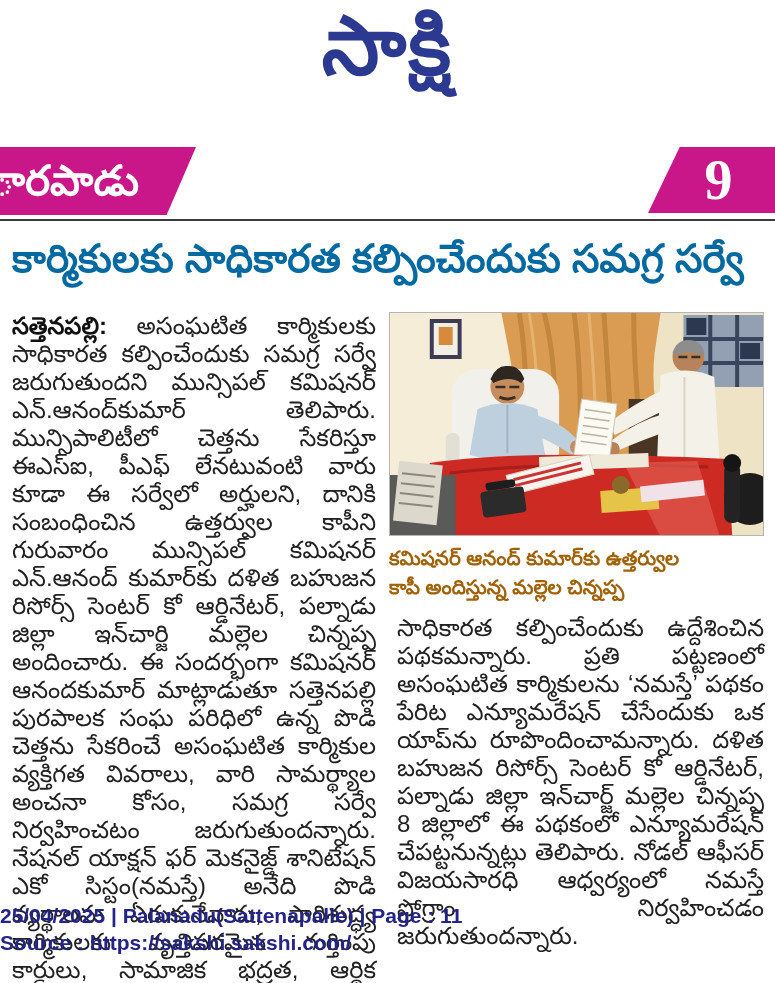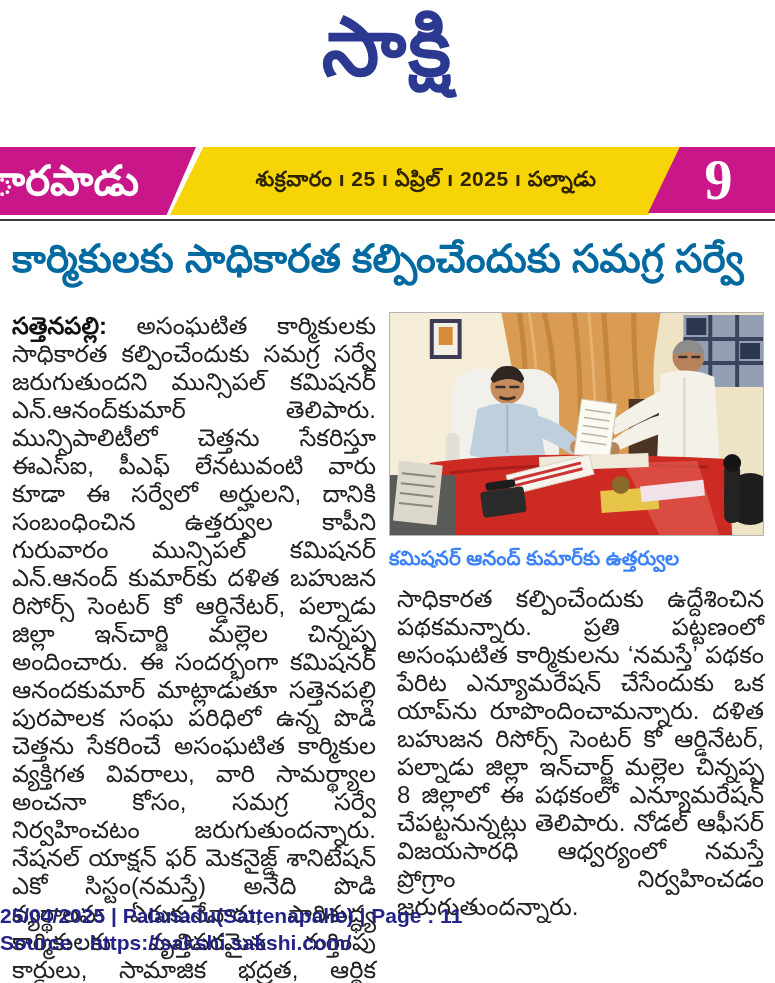--- a/index.html
+++ b/index.html
@@ -4,22 +4,22 @@
 <style>
   * { margin:0; padding:0; box-sizing:border-box; }
   html,body { background:#ffffff; }
   body {
     width:775px; height:983px; position:relative; overflow:hidden;
     font-family:"Liberation Sans", sans-serif; color:#1a1a1a;
   }
   
   .masthead { position:absolute; top:0; left:0; width:775px; height:140px; text-align:center; }
   .masthead .logo {
-    display:inline-block; 
-    font-family:Liberation Sans, sans-serif; font-weight:bold;
+    display:inline-block; margin-top:6px;
+    font-family:Liberation Mono, monospace; font-weight:bold;
     font-size:82px; line-height:1.15; color:#2b3990; letter-spacing:2px;
   }
   
   .band { position:absolute; top:147px; left:0; width:775px; height:80px; }
   .band-left {
     position:absolute; left:0; top:0; width:196px; height:68px;
     clip-path:polygon(0 0, 100% 0, 85% 100%, 0 100%);
     display:flex; align-items:center;
   }
   .band-left .label {
@@ -53,41 +53,38 @@
   .col-left  { width:364px; }
   .col-right { width:375px; }
   .body-text {
     font-size:24px; line-height:28px; text-align:justify; color:#222222;
   }
   .dateline { font-weight:bold; color:#111111; }
   .photo-frame {
     width:375px; height:224px; border:1px solid #b5b5b5; background:#efe3c8; overflow:hidden;
   }
   .photo-frame svg { display:block; width:100%; height:100%; }
-  .caption { margin-top:8px; font-weight:bold; font-size:20px; line-height:1.45; color:#3b82f6; }
+  .caption { margin-top:8px; font-weight:bold; font-size:20px; line-height:1.45; color:#a16207; }
   .caption span { display:block; }
   .col-right .body-text { margin-top:12px;margin-left:8px; }
   
   .footer { position:absolute; top:902px; left:0; width:775px; text-align:left; color:#232388; }
   .footer .meta   { font-weight:bold; font-size:21px; line-height:1.3; }
   .footer .source { font-weight:bold; font-size:21px; line-height:1.3; }
 </style>
 </head>
 <body>
 
 <div class="masthead">
   <div class="logo">సాక్షి</div>
 </div>
 
 <div class="band">
   <div class="band-left" style="background:#c9178a;">
     <span class="label">ారపాడు</span>
-  </div>
-  <div class="band-mid" style="background:#f6d405;">
-    <span class="date">శుక్రవారం ı 25 ı ఏప్రిల్ ı 2025 ı పల్నాడు</span>
   </div>
   <div class="band-right" style="background:#c9178a;">
     <span class="pagenum">9</span>
   </div>
 </div>
 <div class="band-rule"></div>
 
 <h1 class="headline">కార్మికులకు సాధికారత కల్పించేందుకు సమగ్ర సర్వే</h1>
 
 <div class="columns">
@@ -165,20 +162,21 @@
         <rect x="6" y="150" width="44" height="60" fill="#dcd8cc" transform="rotate(6 28 180)"></rect>
         <path d="M10 162 h34 M10 172 h34 M10 182 h34 M10 192 h34" stroke="#8c887c" stroke-width="2" transform="rotate(6 28 180)"></path>
 
         <circle cx="362" cy="186" r="26" fill="#1d1d1d"></circle>
         <rect x="336" y="150" width="16" height="60" rx="7" fill="#232323"></rect>
         <circle cx="344" cy="150" r="9" fill="#151515"></circle>
       </svg>
     </div>
     <div class="caption">
       <span>కమిషనర్ ఆనంద్ కుమార్‌కు ఉత్తర్వుల</span>
+      <span>కాపీ అందిస్తున్న మల్లెల చిన్నప్ప</span>
     </div>
     <p class="body-text">సాధికారత కల్పించేందుకు ఉద్దేశించిన పథకమన్నారు. ప్రతి పట్టణంలో అసంఘటిత కార్మికులను ‘నమస్తే’ పథకం పేరిట ఎన్యూమరేషన్ చేసేందుకు ఒక యాప్‌ను రూపొందించామన్నారు. దళిత బహుజన రిసోర్స్ సెంటర్ కో ఆర్డినేటర్, పల్నాడు జిల్లా ఇన్‌చార్జ్ మల్లెల చిన్నప్ప 8 జిల్లాలో ఈ పథకంలో ఎన్యూమరేషన్ చేపట్టనున్నట్లు తెలిపారు. నోడల్ ఆఫీసర్ విజయసారధి ఆధ్వర్యంలో నమస్తే ప్రోగ్రాం నిర్వహించడం జరుగుతుందన్నారు.</p>
   </div>
 </div>
 
 <div class="footer">
   <div class="meta">25/04/2025 | Palanadu(Sattenapalle) | Page : 11</div>
   <div class="source">Source : https://sakshi.sakshi.com/</div>
 </div>
 

